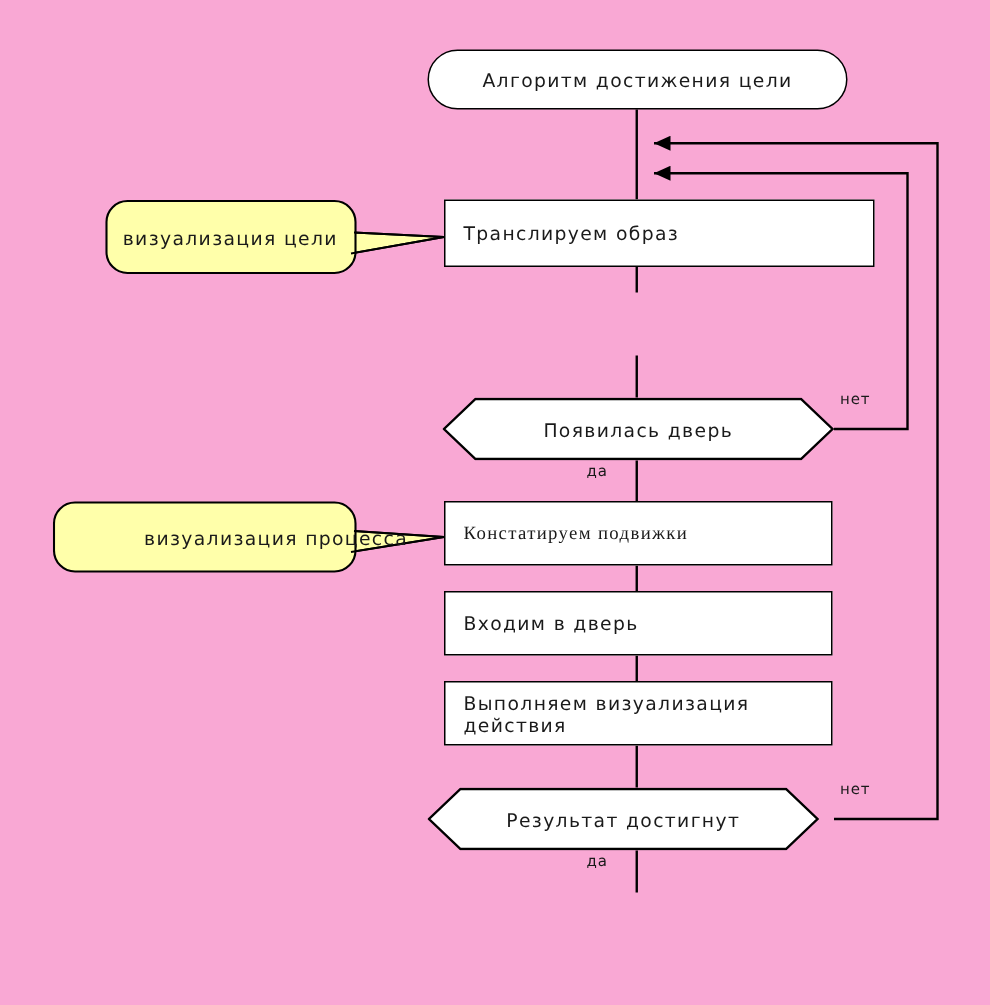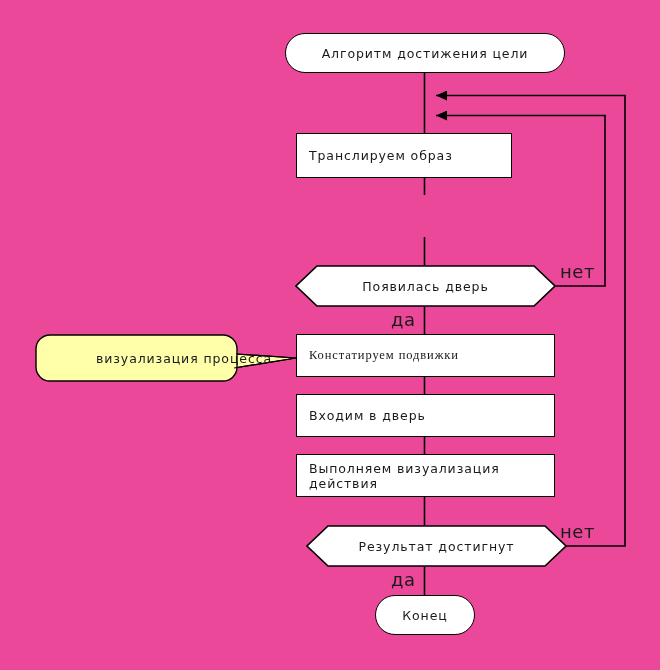--- a/index.html
+++ b/index.html
@@ -10,21 +10,21 @@
     width: 660px;
     height: 670px;
     background: #c2e6ef;
     font-family: "DejaVu Sans", sans-serif;
     overflow: hidden;
   }
   #canvas {
     position: relative;
     width: 660px;
     height: 670px;
-    background: #ec4899;
+    background: #f9a8d4;
   }
   #edges {
     position: absolute;
     left: 0;
     top: 0;
     width: 660px;
     height: 670px;
   }
   .node {
     position: absolute;
@@ -90,21 +90,21 @@
     align-items: center;
     justify-content: center;
     font-size: 12.5px;
     letter-spacing: 0.9px;
     color: #1a1a1a;
     z-index: 2;
   }
   
   .edge-label {
     position: absolute;
-    font-size: 18px;
+    font-size: 10px;
     letter-spacing: 0.6px;
     color: #1a1a1a;
     white-space: nowrap;
   }
 </style>
 </head>
 <body>
 
 <div id="canvas">
 
@@ -139,21 +139,21 @@
       <polyline points="556,286 605,286 605,115.5 436,115.5" marker-end="url(#arrL)"></polyline>
 
       <polyline points="556,546 625,546 625,95.5 436,95.5" marker-end="url(#arrL)"></polyline>
     </g>
   </svg>
 
   <div class="node terminal" style="left:285px; top:33px; width:280px; height:40px;">
     <span>Алгоритм достижения цели</span>
   </div>
 
-  <div class="node process" style="left:296px; top:133px; width:216px; height:45px;">
+  <div class="node process" style="left:296px; top:133px; width:287px; height:45px;">
     <span>Транслируем образ</span>
   </div>
 
 
   <div class="decision" style="left:295px; top:265px; width:261px; height:42px;text-align:right;">
     <svg width="261" height="42" viewBox="0 0 261 42">
       <polygon points="22,1 239,1 260,21 239,41 22,41 1,21" fill="#ffffff" stroke="#000000" stroke-width="1.6"></polygon>
     </svg>
     <span class="dlabel">Появилась дверь</span>
   </div>
@@ -163,31 +163,36 @@
   </div>
 
   <div class="node process" style="left:296px; top:394px; width:259px; height:43px;text-align:center;">
     <span>Входим в дверь</span>
   </div>
 
   <div class="node process" style="left:296px; top:454px; width:259px; height:43px;">
     <span>Выполняем визуализация действия</span>
   </div>
 
-  <div class="decision" style="left:306px; top:525px; width:261px; height:42px;text-align:center;">
+  <div class="decision" style="left:285px; top:525px; width:261px; height:42px;text-align:center;">
     <svg width="261" height="42" viewBox="0 0 261 42">
       <polygon points="22,1 239,1 260,21 239,41 22,41 1,21" fill="#ffffff" stroke="#000000" stroke-width="1.6"></polygon>
     </svg>
     <span class="dlabel">Результат достигнут</span>
   </div>
 
-  <div class="node terminal" style="left:375px; top:595px; width:100px; height:40px;">
-    <span>Конец</span>
-  </div>
-
+
+  <div class="note" style="left:70px; top:133px; width:230px; height:50px;">
+    <svg width="230" height="50" viewBox="0 0 230 50">
+      <path d="M166,22 L226,25 L164,36 Z" fill="#ffffaa" stroke="#000000" stroke-width="1.2"></path>
+      <rect x="1" y="1" width="166" height="48" rx="14" ry="14" fill="#ffffaa" stroke="#000000" stroke-width="1.4"></rect>
+      <path d="M166,22 L226,25 L164,36" fill="none" stroke="#000000" stroke-width="1.2"></path>
+    </svg>
+    <div class="nlabel" style="width:167px; height:50px;">визуализация цели</div>
+  </div>
 
   <div class="note" style="left:35px; top:334px; width:265px; height:48px;">
     <svg width="265" height="48" viewBox="0 0 265 48">
       <path d="M201,20 L261,24 L199,34 Z" fill="#ffffaa" stroke="#000000" stroke-width="1.2"></path>
       <rect x="1" y="1" width="201" height="46" rx="14" ry="14" fill="#ffffaa" stroke="#000000" stroke-width="1.4"></rect>
       <path d="M201,20 L261,24 L199,34" fill="none" stroke="#000000" stroke-width="1.2"></path>
     </svg>
     <div class="nlabel" style="width:202px; height:48px;margin-left:48px;">визуализация процесса</div>
   </div>
 

